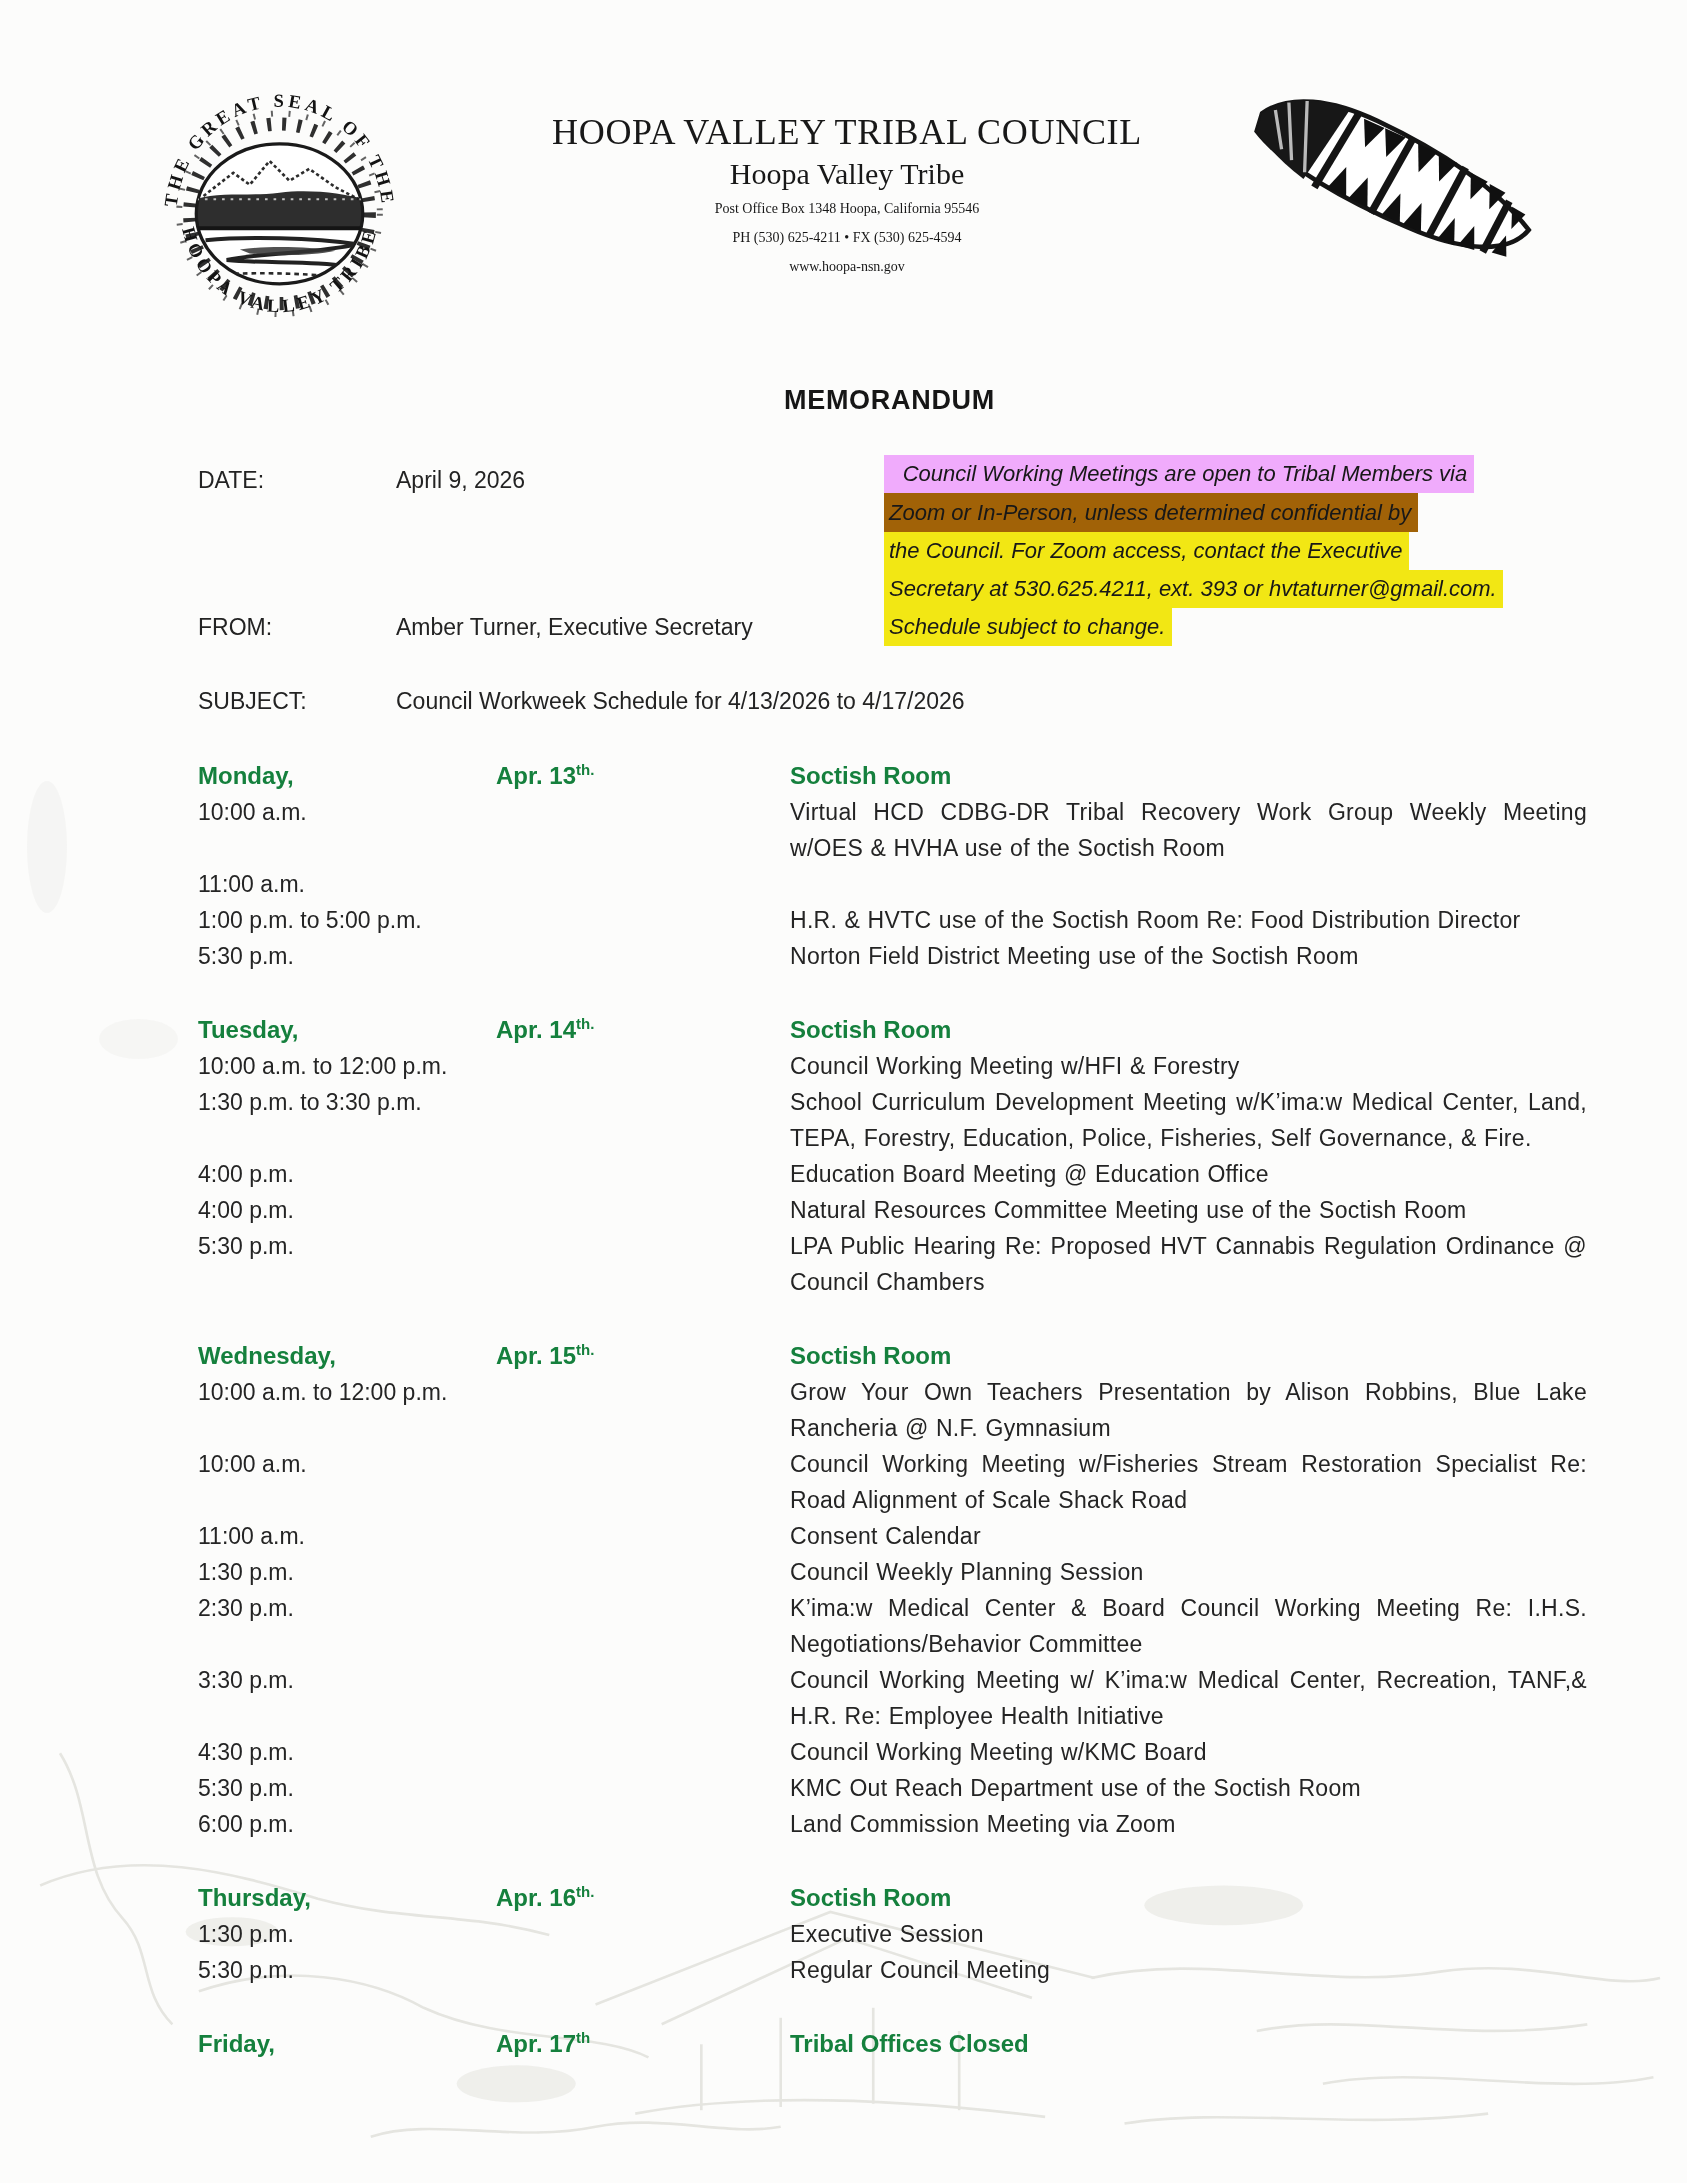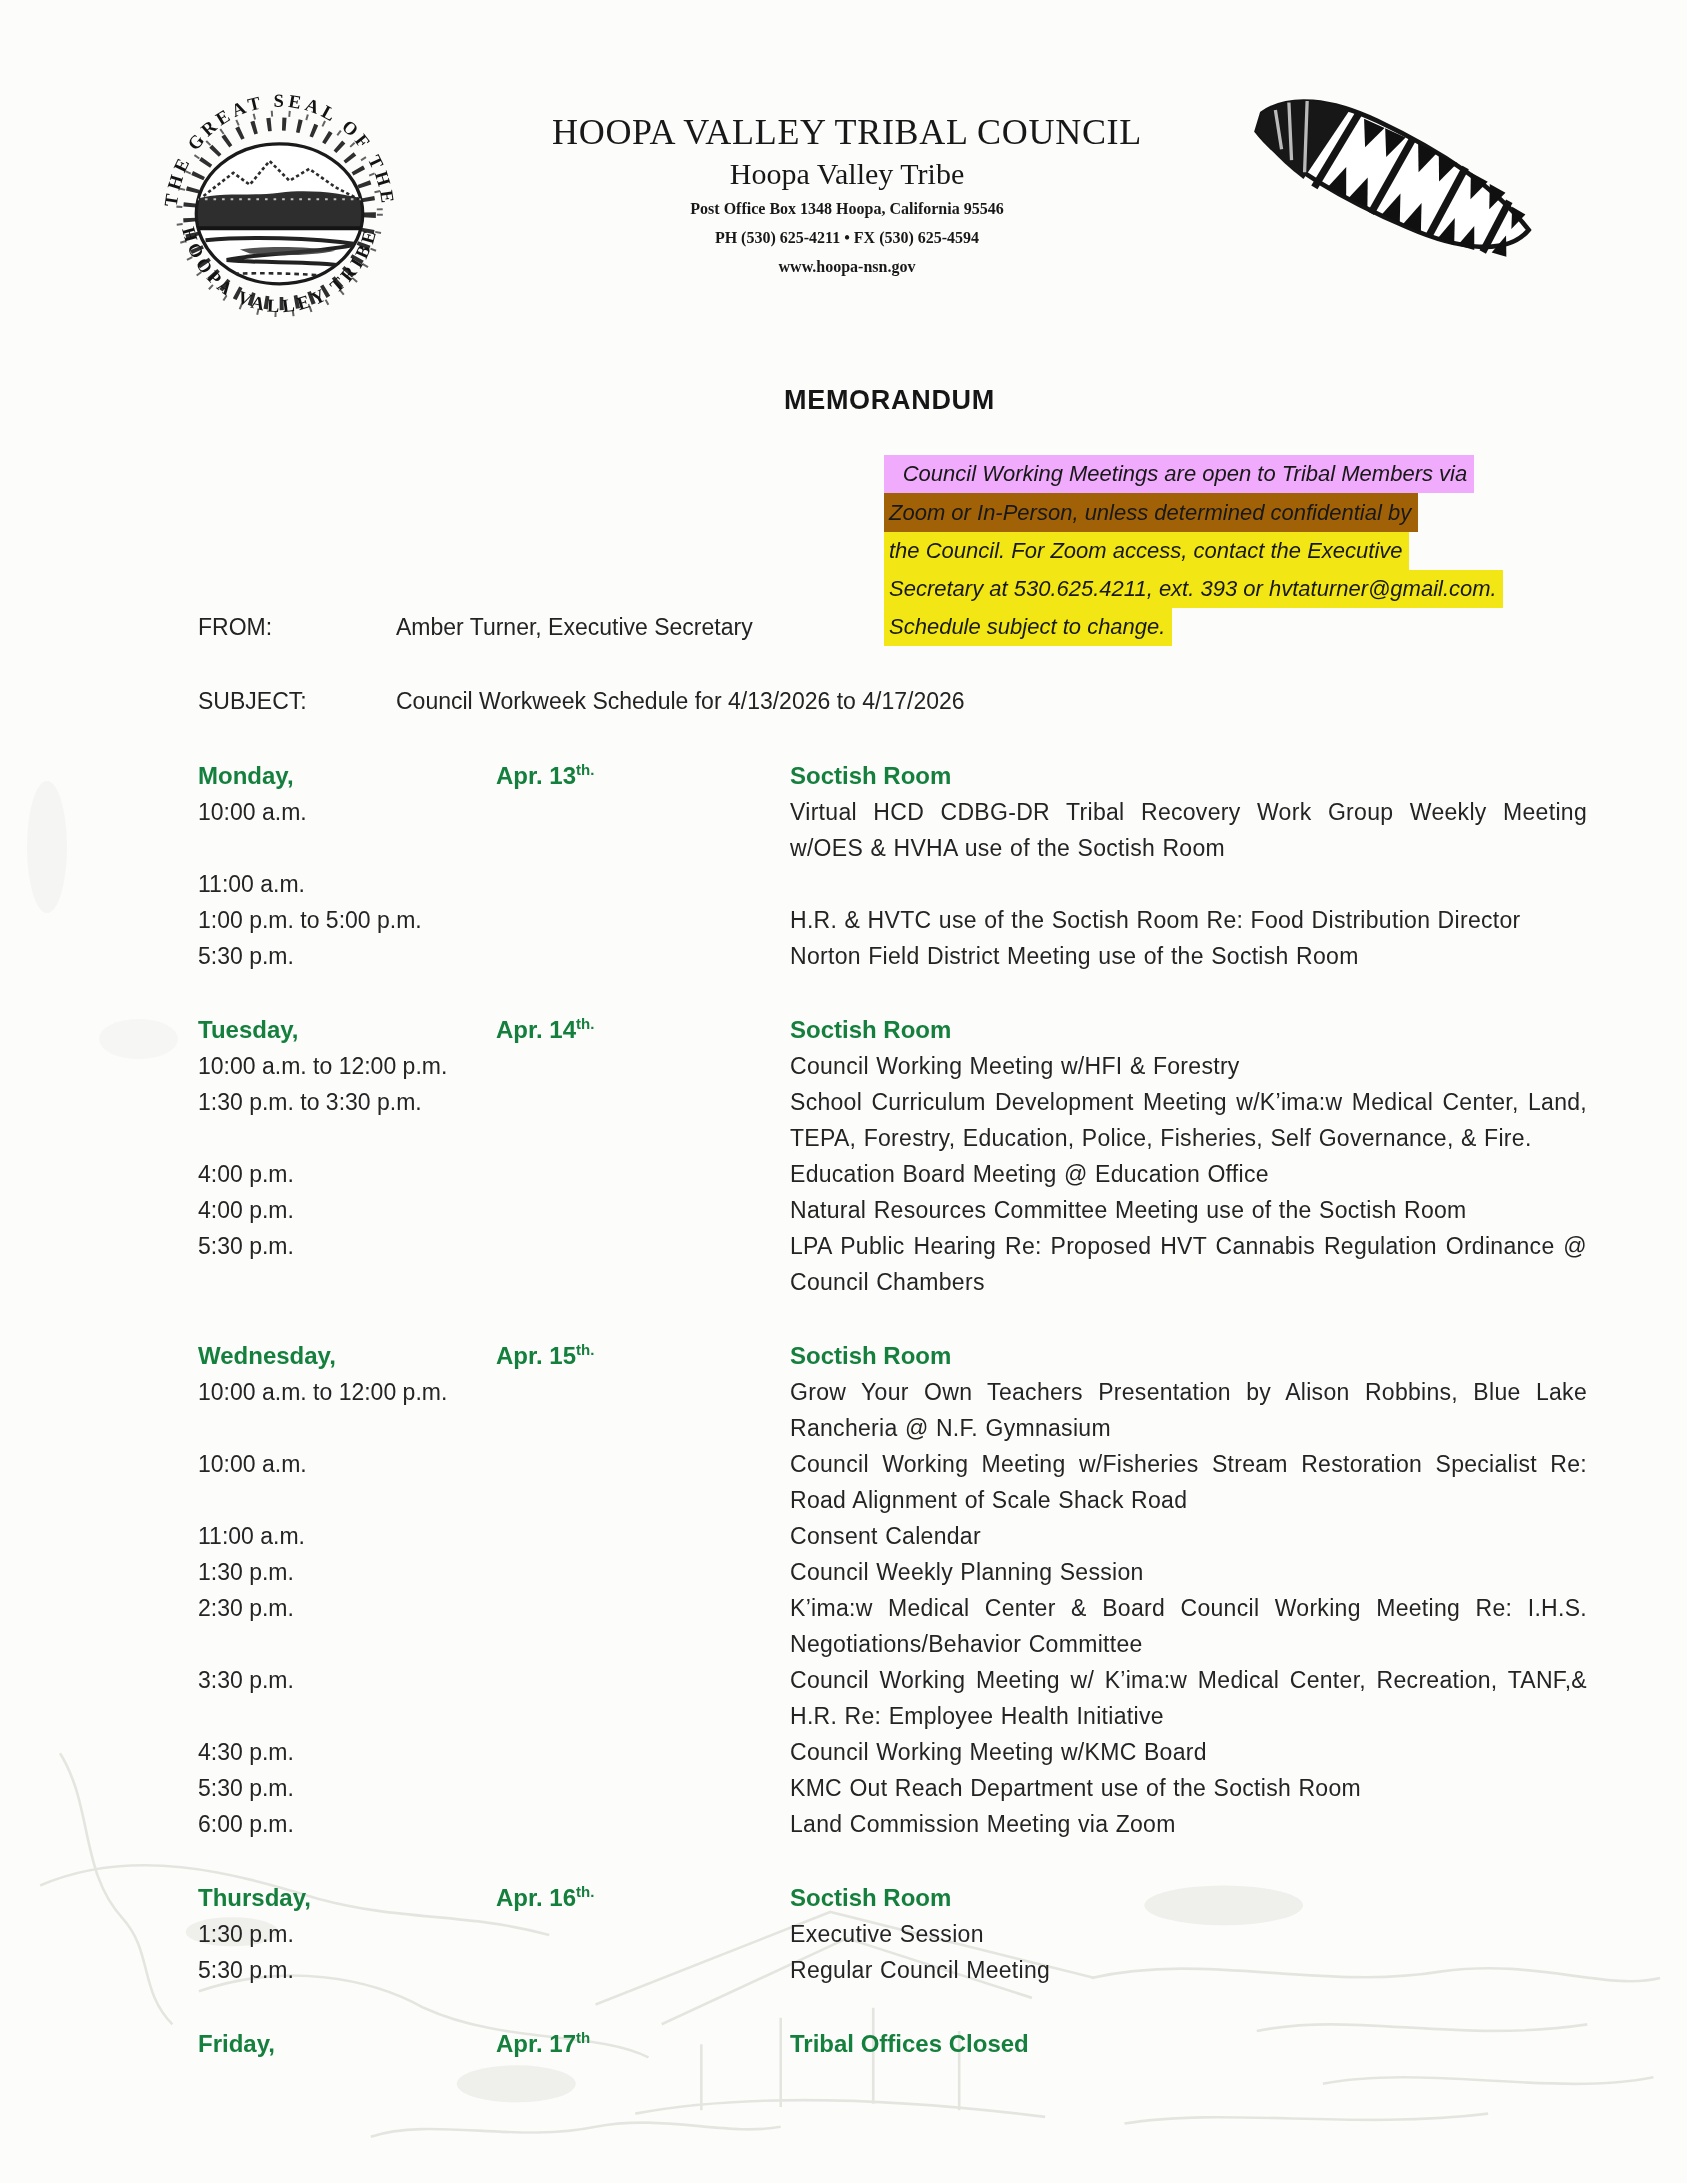--- a/index.html
+++ b/index.html
@@ -8,21 +8,21 @@
     background:#fcfcfb; color:#1d1d1d;
     font-family:"Liberation Sans", sans-serif;
   }
   
   .letterhead-text{
     position:absolute; left:437px; top:111px; width:820px;
     text-align:center; font-family:"Liberation Serif", serif; color:#181818;
   }
   .org-name{font-size:36px; line-height:42px; letter-spacing:0.7px;}
   .tribe-name{font-size:30px; line-height:41px;}
-  .addr-line{font-size:16px; line-height:29px;font-weight:bold;}
+  .addr-line{font-size:14px; line-height:29px;}
   .seal-wrap{position:absolute; left:147px; top:87px; width:265px; height:243px;}
   .canoe-wrap{position:absolute; left:1224px; top:85px; width:331px; height:218px;}
   
   .memo-title{
     position:absolute; left:198px; top:385px; width:1383px;
     text-align:center; font-weight:bold; font-size:27px; letter-spacing:0.7px; color:#161616;
   }
   .field-row{position:absolute; left:198px; width:728px; font-size:23px; color:#232323;}
   .field-row .label{display:inline-block; width:198px;}
   .row-date{top:467px;} .row-to{top:541px;} .row-from{top:614px;} .row-subject{top:688px; width:1257px;}
@@ -148,20 +148,23 @@
             <path d="M376 200 L389 164 L402 198 Z"></path>
           <path d="M432 116 L443 148 L455 120 Z"></path>
           <path d="M428 192 L439 160 L451 190 Z"></path>
         </g>
       </g>
     </svg>
   </div>
 
   <div class="memo-title">MEMORANDUM</div>
 
+  <div class="field-row row-date">
+    <span class="label">DATE:</span><span>April 9, 2026</span>
+  </div>
   <div class="field-row row-from">
     <span class="label">FROM:</span><span>Amber Turner, Executive Secretary</span>
   </div>
   <div class="field-row row-subject">
     <span class="label">SUBJECT:</span><span>Council Workweek Schedule for 4/13/2026 to 4/17/2026</span>
   </div>
 
   <div class="note">
     <div><span class="hl" style="background: #f0abfc; padding-left: 19px;">Council Working Meetings are open to Tribal Members via</span></div>
     <div><span class="hl" style="background: #a16207;">Zoom or In-Person, unless determined confidential by</span></div>

